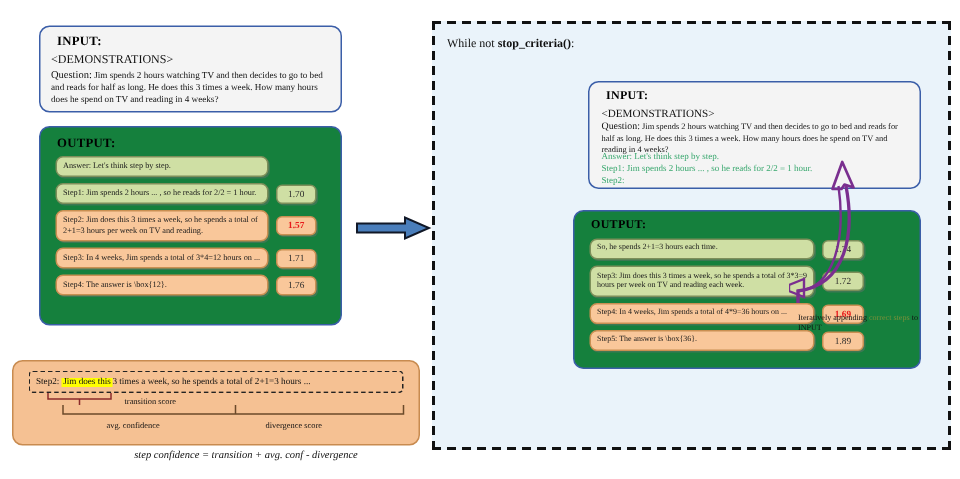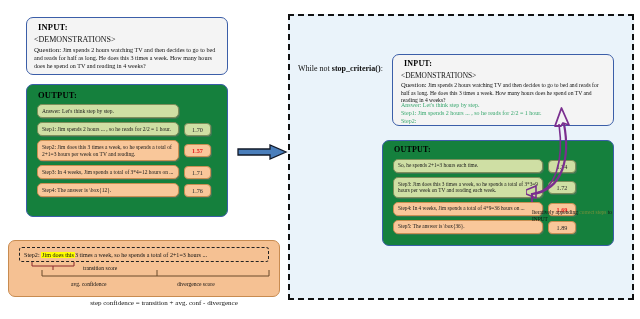--- a/index.html
+++ b/index.html
@@ -53,29 +53,29 @@
   #explain{
     position:absolute;left:8px;top:240px;width:272px;height:57px;
     box-sizing:border-box;background:#f5c193;border:1px solid #c88b50;border-radius:7px;
   }
   #explain-step{
     position:absolute;left:10px;top:6px;width:250px;height:15px;box-sizing:border-box;
     border:1px dashed #222;border-radius:3px;background:transparent;
     display:flex;align-items:center;padding:0 4px;font-size:6.1px;color:#111;white-space:nowrap;
   }
   .hl{background:#ffff00;padding:0 1px;}
-  .formula{position:absolute;left:34px;top:299px;width:260px;text-align:center;font-size:7px;color:#111;}
+  .formula{position:absolute;left:34px;top:299px;width:260px;text-align:center;font-size:7px;color:#111;font-style:italic;}
   .lbl{position:absolute;font-size:5.6px;color:#111;white-space:nowrap;}
 
   
   #right-panel{
     position:absolute;left:288px;top:14px;width:346px;height:286px;box-sizing:border-box;
     border:2px dashed #111;background:#eaf3fa;
   }
-  #while-line{position:absolute;left:8px;top:8px;font-size:8px;color:#111;margin-top:40px;}
+  #while-line{position:absolute;left:8px;top:8px;font-size:8px;color:#111;}
   #while-line b{font-family:"Liberation Serif",serif;}
 
   #r-input{left:102px;top:38px;width:222px;height:72px;}
   #r-input .hdr{position:absolute;left:11px;top:4px;font-size:8px;}
   #r-input .demo{position:absolute;left:8px;top:16px;font-size:7.4px;color:#111;}
   #r-input .q{position:absolute;left:8px;top:26px;right:6px;font-size:5.6px;color:#111;line-height:1.3;}
   #r-input .green{position:absolute;left:8px;font-size:6px;color:#3aa86f;line-height:1.25;}
 
   #r-output{left:92px;top:124px;width:232px;height:106px;}
   #r-output .hdr{position:absolute;left:11px;top:4px;font-size:8px;}

